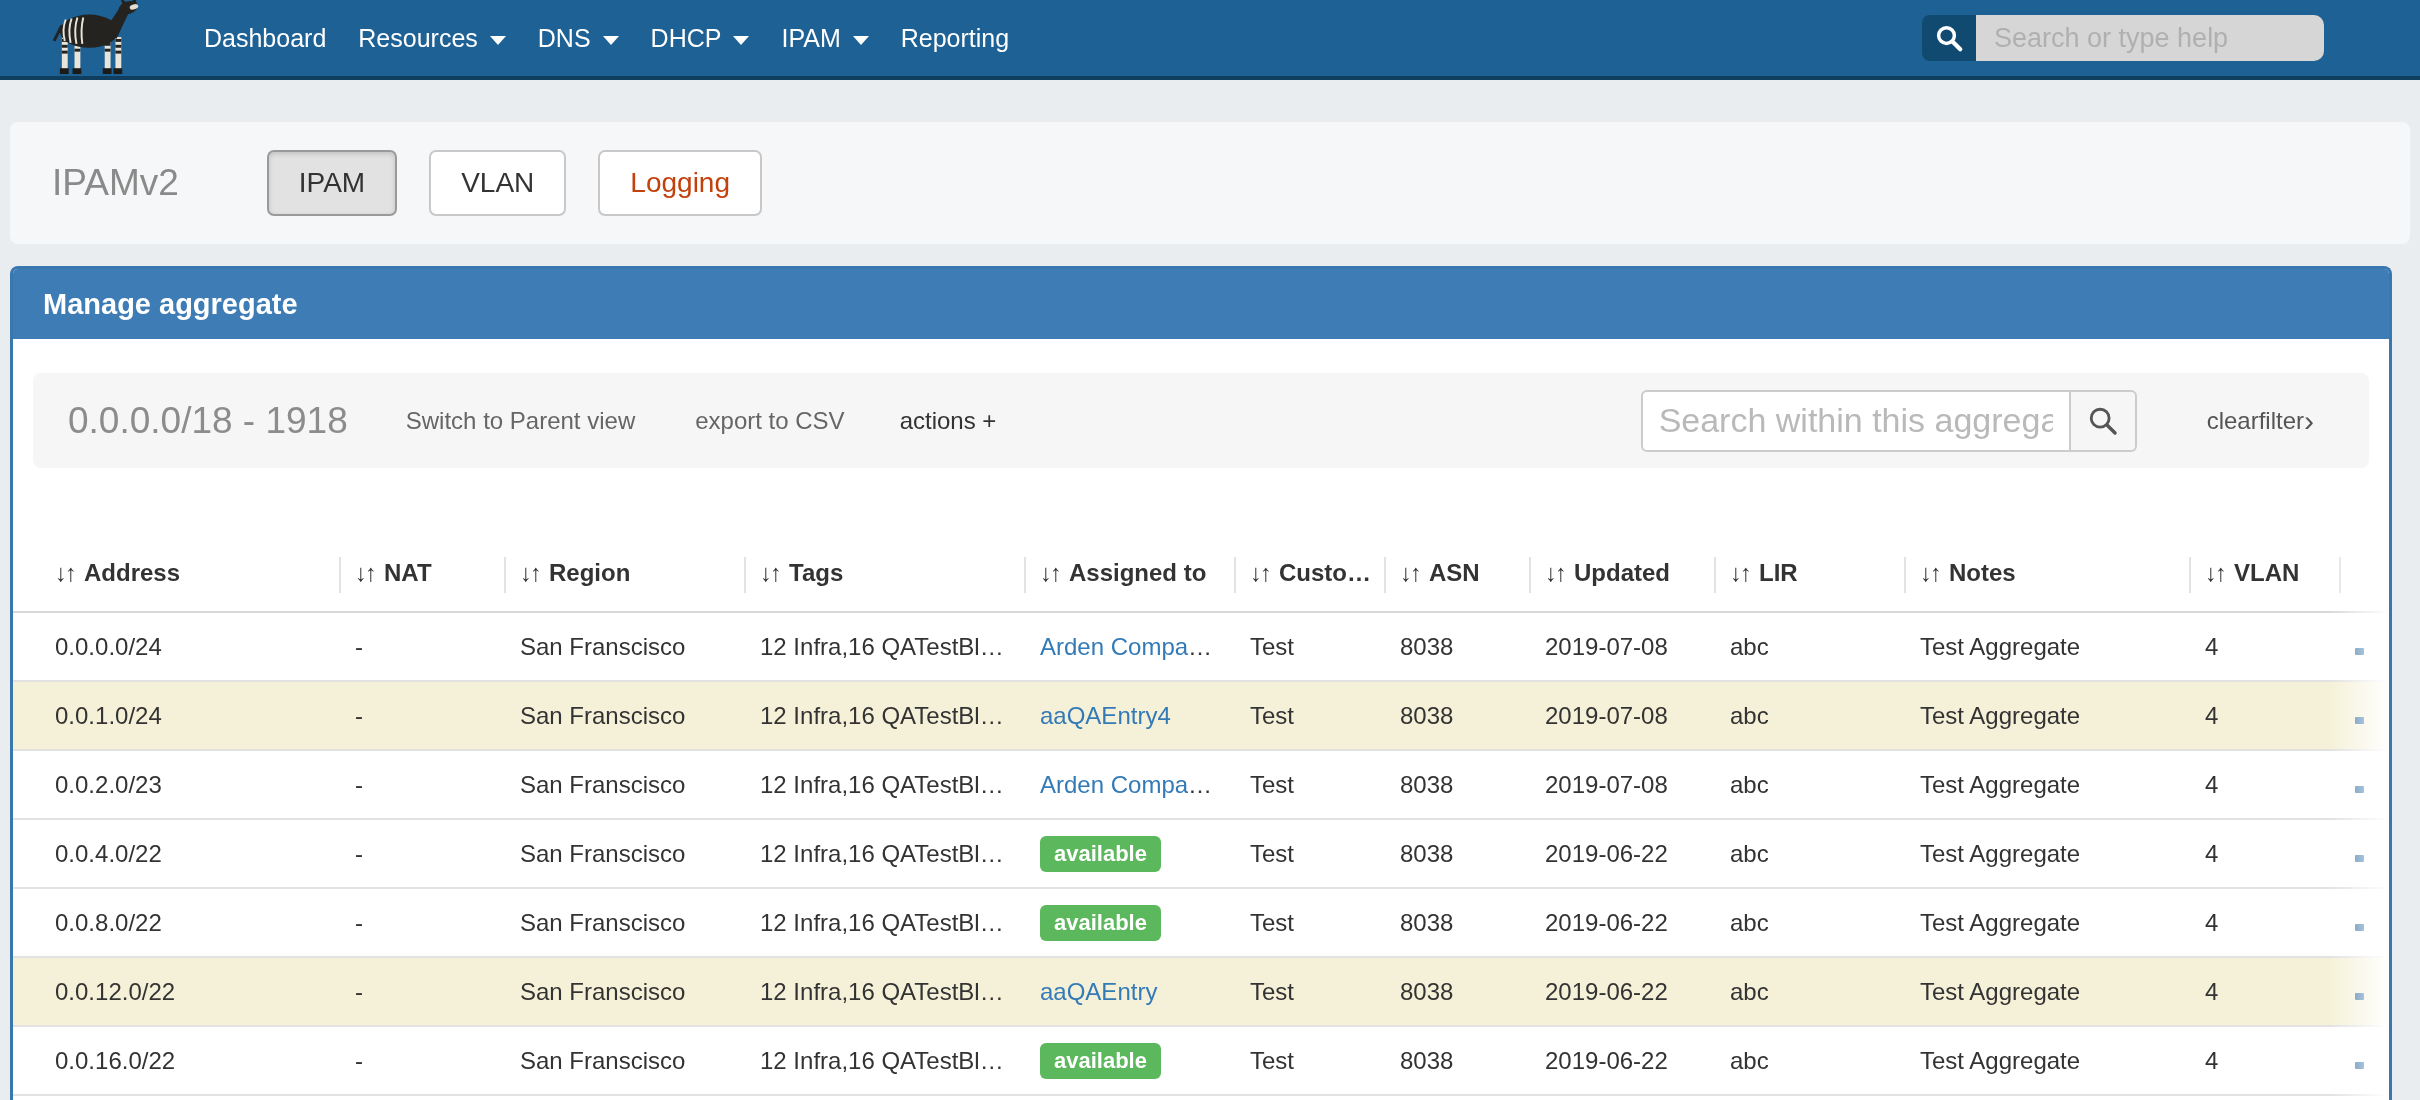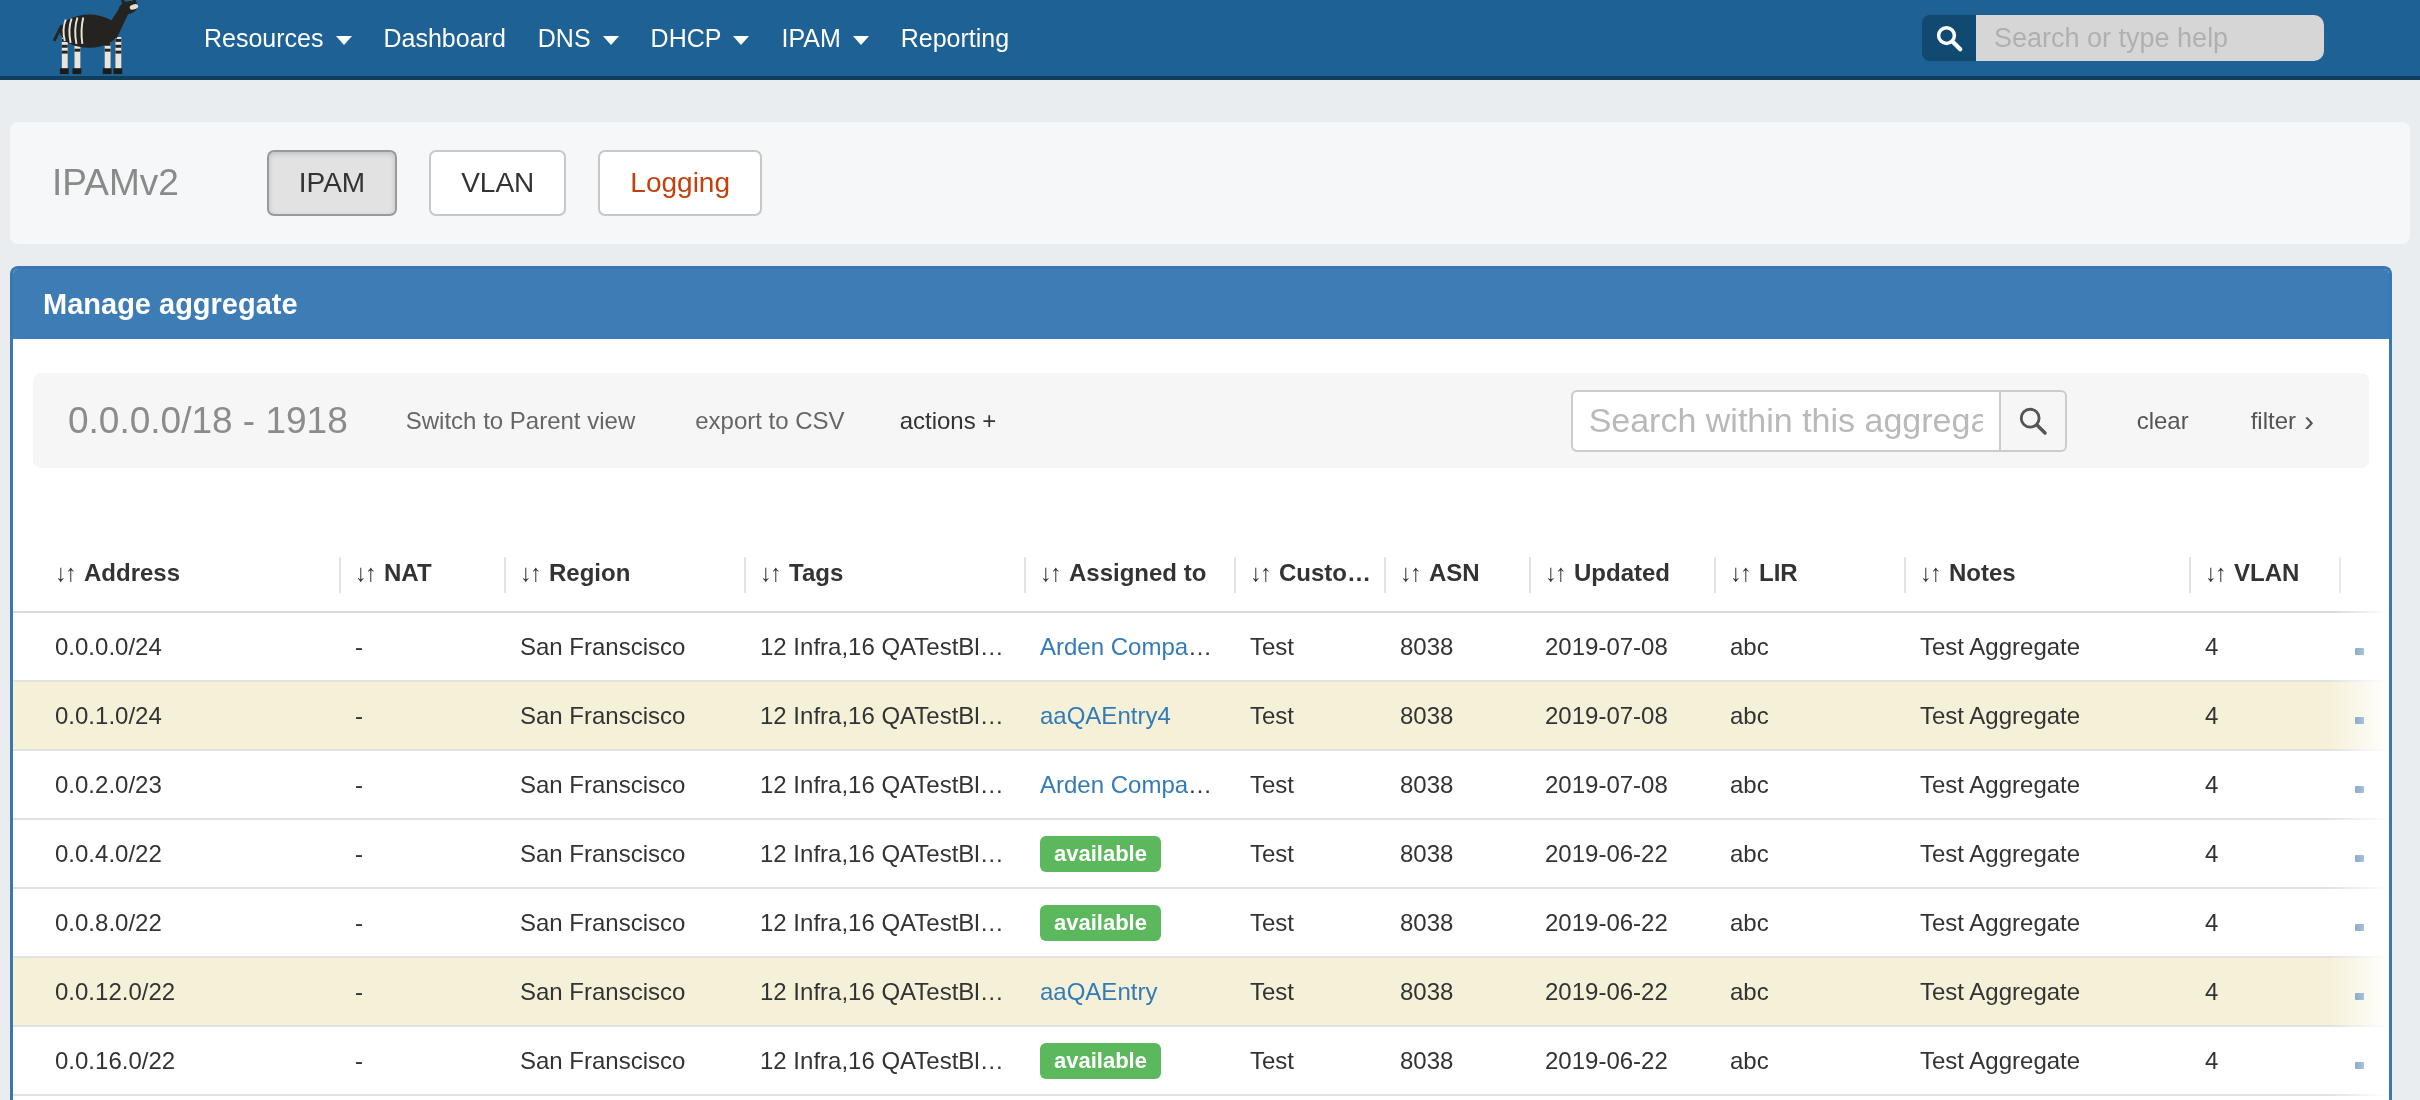--- a/index.html
+++ b/index.html
@@ -72,21 +72,21 @@
     font-family:"Liberation Sans",sans-serif;
   }
   .agg-search input::placeholder{color:#b9b9b9;}
   .agg-search-btn{
     width:66px;height:62px;box-sizing:border-box;border:2px solid #ccc;border-left:none;
     background:#f6f6f6;border-radius:0 6px 6px 0;cursor:pointer;
     display:flex;align-items:center;justify-content:center;padding:0;
   }
   .muted-link{color:#555;cursor:pointer;text-decoration:none;white-space:nowrap;}
   .clear-link{margin-left:70px;}
-  .filter-link{margin-left:62px;display:flex;align-items:center;gap:8px;}
+  .filter-link{display:flex;align-items:center;gap:0;}
   .filter-chevron{font-size:30px;line-height:1;color:#555;}
   
   .table-wrap{position:relative;margin-top:67px;}
   table{table-layout:fixed;border-collapse:collapse;font-size:24px;color:#333;width:2448px;}
   thead tr{border-bottom:2px solid #d9d9d9;}
   th{
     text-align:left;font-weight:bold;height:76px;vertical-align:middle;
     padding:0 0 0 14px;position:relative;white-space:nowrap;overflow:hidden;cursor:pointer;
   }
   th::after{content:'';position:absolute;right:0;top:22px;height:36px;width:2px;background:#e3e3e3;}
@@ -149,25 +149,25 @@
 
       <polygon points="68,28 84,4 93,8 78,40" fill="#24231f"></polygon>
       <ellipse cx="90" cy="8" rx="10" ry="6.5" fill="#24231f" transform="rotate(-18 90 8)"></ellipse>
       <polygon points="84,4 82,-2 88,2" fill="#24231f"></polygon>
       <polygon points="93,3 97,-3 99,4" fill="#24231f"></polygon>
       <ellipse cx="96" cy="7" rx="4.5" ry="2.6" fill="#e2ded4" transform="rotate(-18 96 7)"></ellipse>
     </svg>
   </div>
   <nav class="main-nav">
     <a class="nav-item">
+        <span>Dashboard</span>
+      </a>
+    <a class="nav-item">
         <span>Resources</span>
         <span class="caret"></span>
-      </a>
-    <a class="nav-item">
-        <span>Dashboard</span>
       </a>
     <a class="nav-item">
         <span>DNS</span>
         <span class="caret"></span>
       </a>
     <a class="nav-item">
         <span>DHCP</span>
         <span class="caret"></span>
       </a>
     <a class="nav-item">

